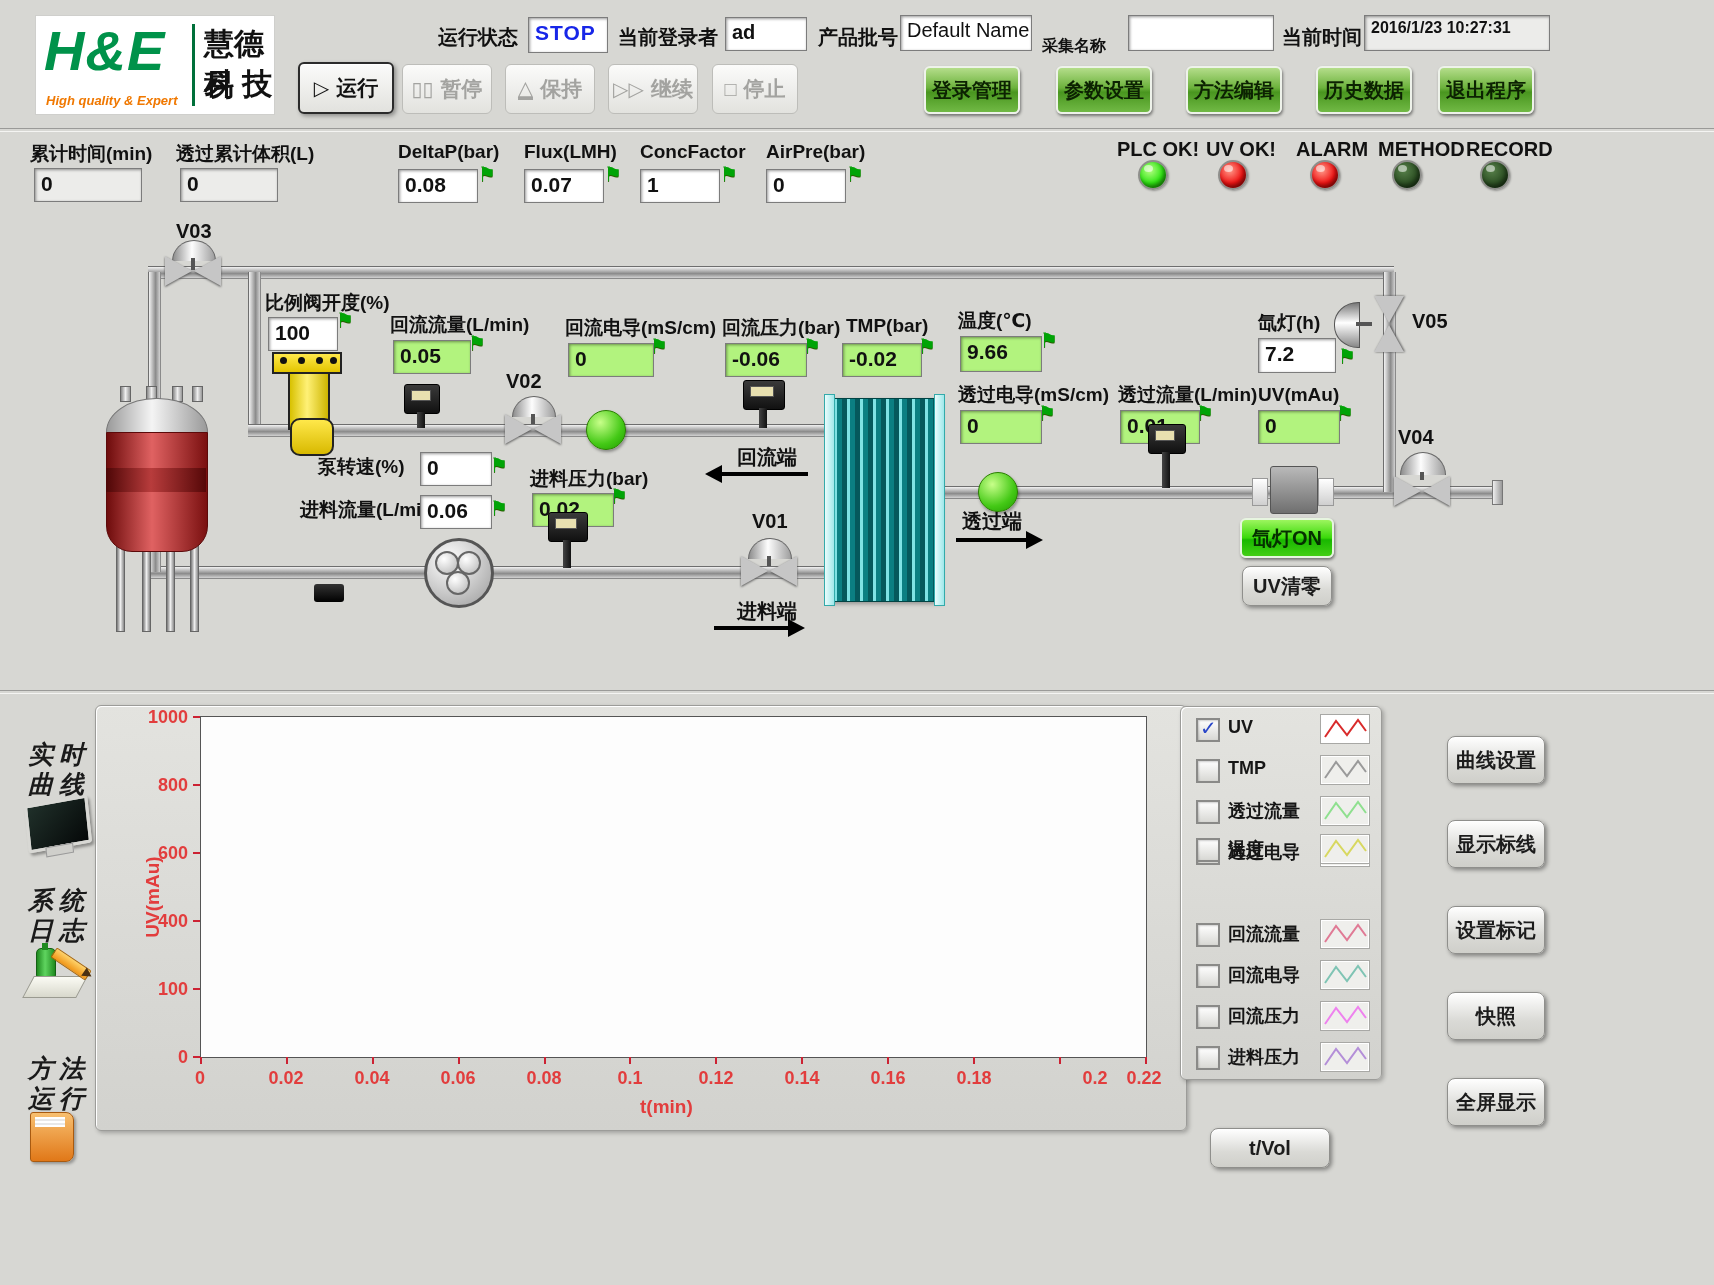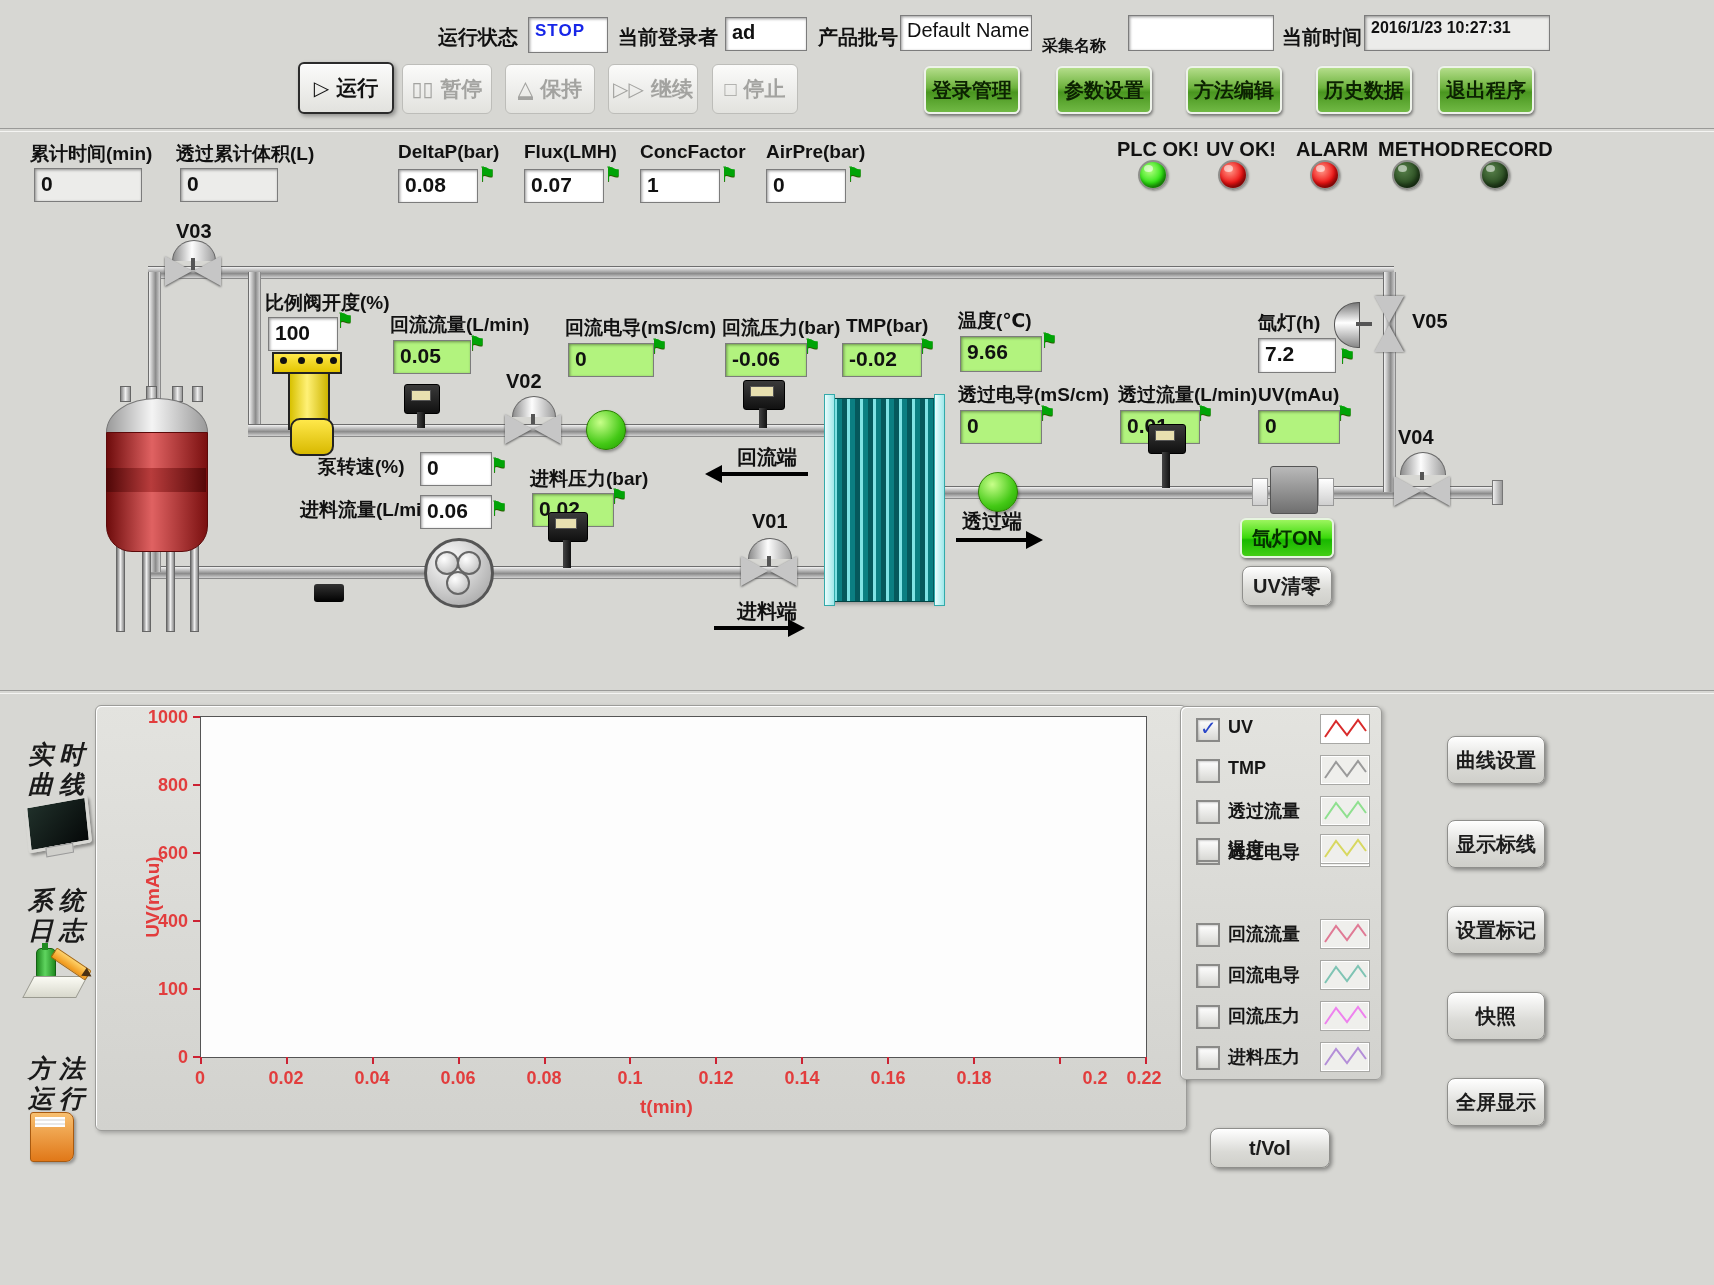--- a/index.html
+++ b/index.html
@@ -130,23 +130,30 @@
         background:linear-gradient(180deg,#f8c070,#e07818);border:1px solid #a85a10;box-shadow:2px 2px 3px rgba(0,0,0,.3);}
   .bookicon:after{content:'';position:absolute;left:4px;top:4px;width:30px;height:10px;
         background:repeating-linear-gradient(180deg,#fff 0 2px,#e8e8e8 2px 4px);}
   .endcap{position:absolute;background:linear-gradient(90deg,#eee,#999);border:1px solid #777;}
 </style>
 </head>
 <body>
 
 <div id="app">
 
+  <div class="logo">
+    <div class="he">H&amp;E</div>
+    <div class="tag">High quality &amp; Expert</div>
+    <div class="bar"></div>
+    <div class="cn" style="top:8px;">慧德易</div>
+    <div class="cn" style="top:48px;">科  技</div>
+  </div>
 
   <div class="lbl" style="left:438px;top:24px;font-size:20px;">运行状态</div>
-  <div class="fld blue-text" style="left:528px;top:17px;width:66px;height:28px;font-size:17px;">STOP</div>
+  <div class="fld blue-text" style="left:528px;top:17px;width:66px;height:28px;font-size:21px;">STOP</div>
   <div class="lbl" style="left:618px;top:24px;font-size:20px;">当前登录者</div>
   <div class="fld" style="left:725px;top:17px;width:68px;height:26px;font-size:20px;">ad</div>
   <div class="lbl" style="left:818px;top:24px;font-size:20px;">产品批号</div>
   <div class="fld" style="left:900px;top:15px;width:118px;height:28px;font-size:20px;font-weight:400;">Default Name</div>
   <div class="lbl" style="left:1042px;top:36px;font-size:16px;text-align:center;">采集名称</div>
   <div class="fld" style="left:1128px;top:15px;width:132px;height:28px;"></div>
   <div class="lbl" style="left:1282px;top:24px;font-size:20px;">当前时间</div>
   <div class="fld gray" style="left:1364px;top:15px;width:172px;height:28px;font-size:16px;">2016/1/23 10:27:31</div>
 
   <div class="tbtn enabled" style="left:298px;top:62px;width:92px;">

